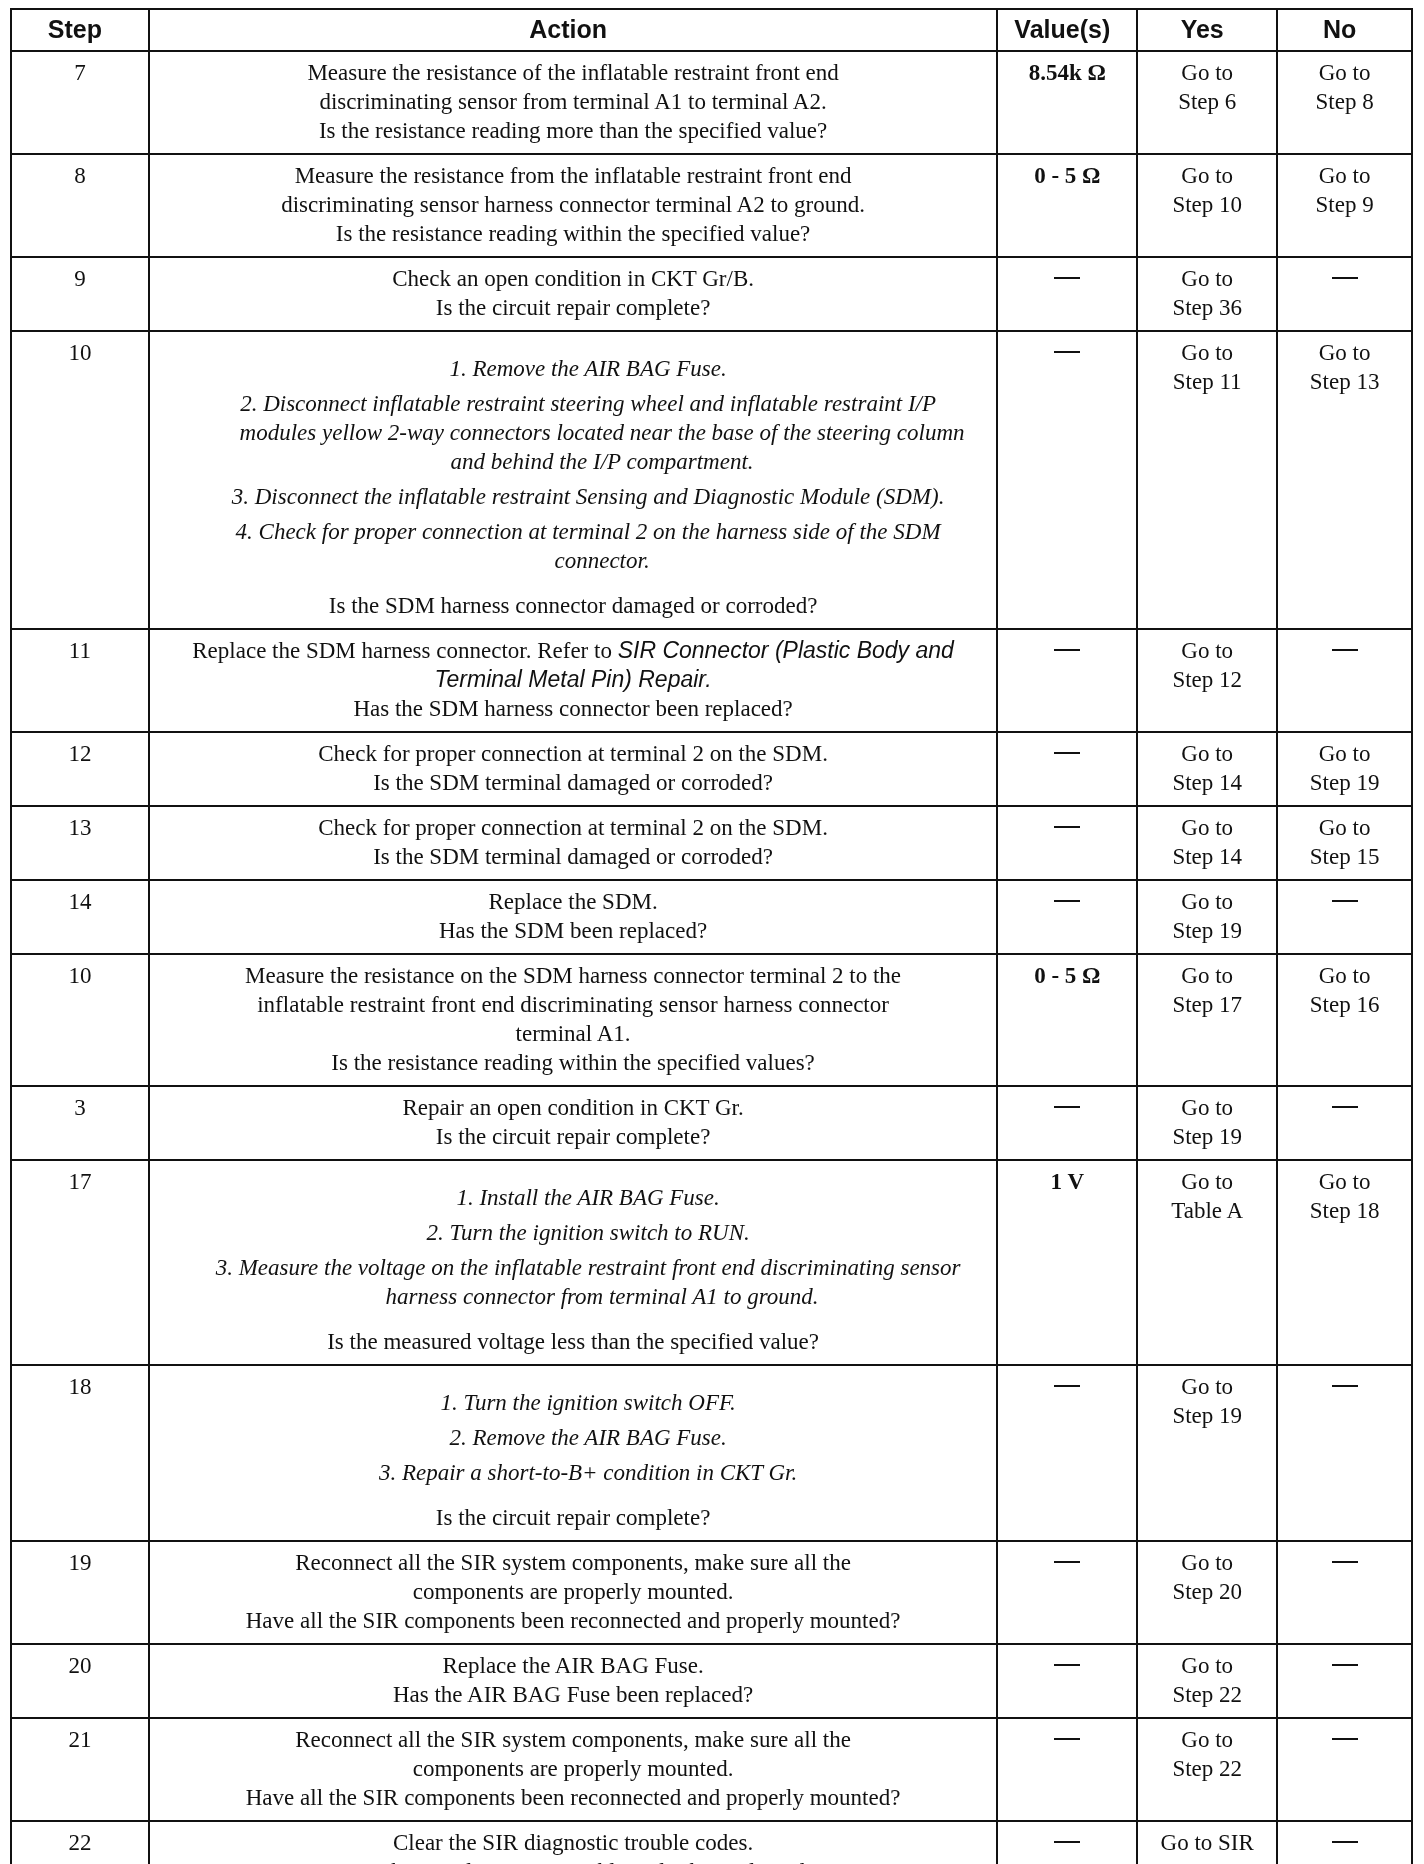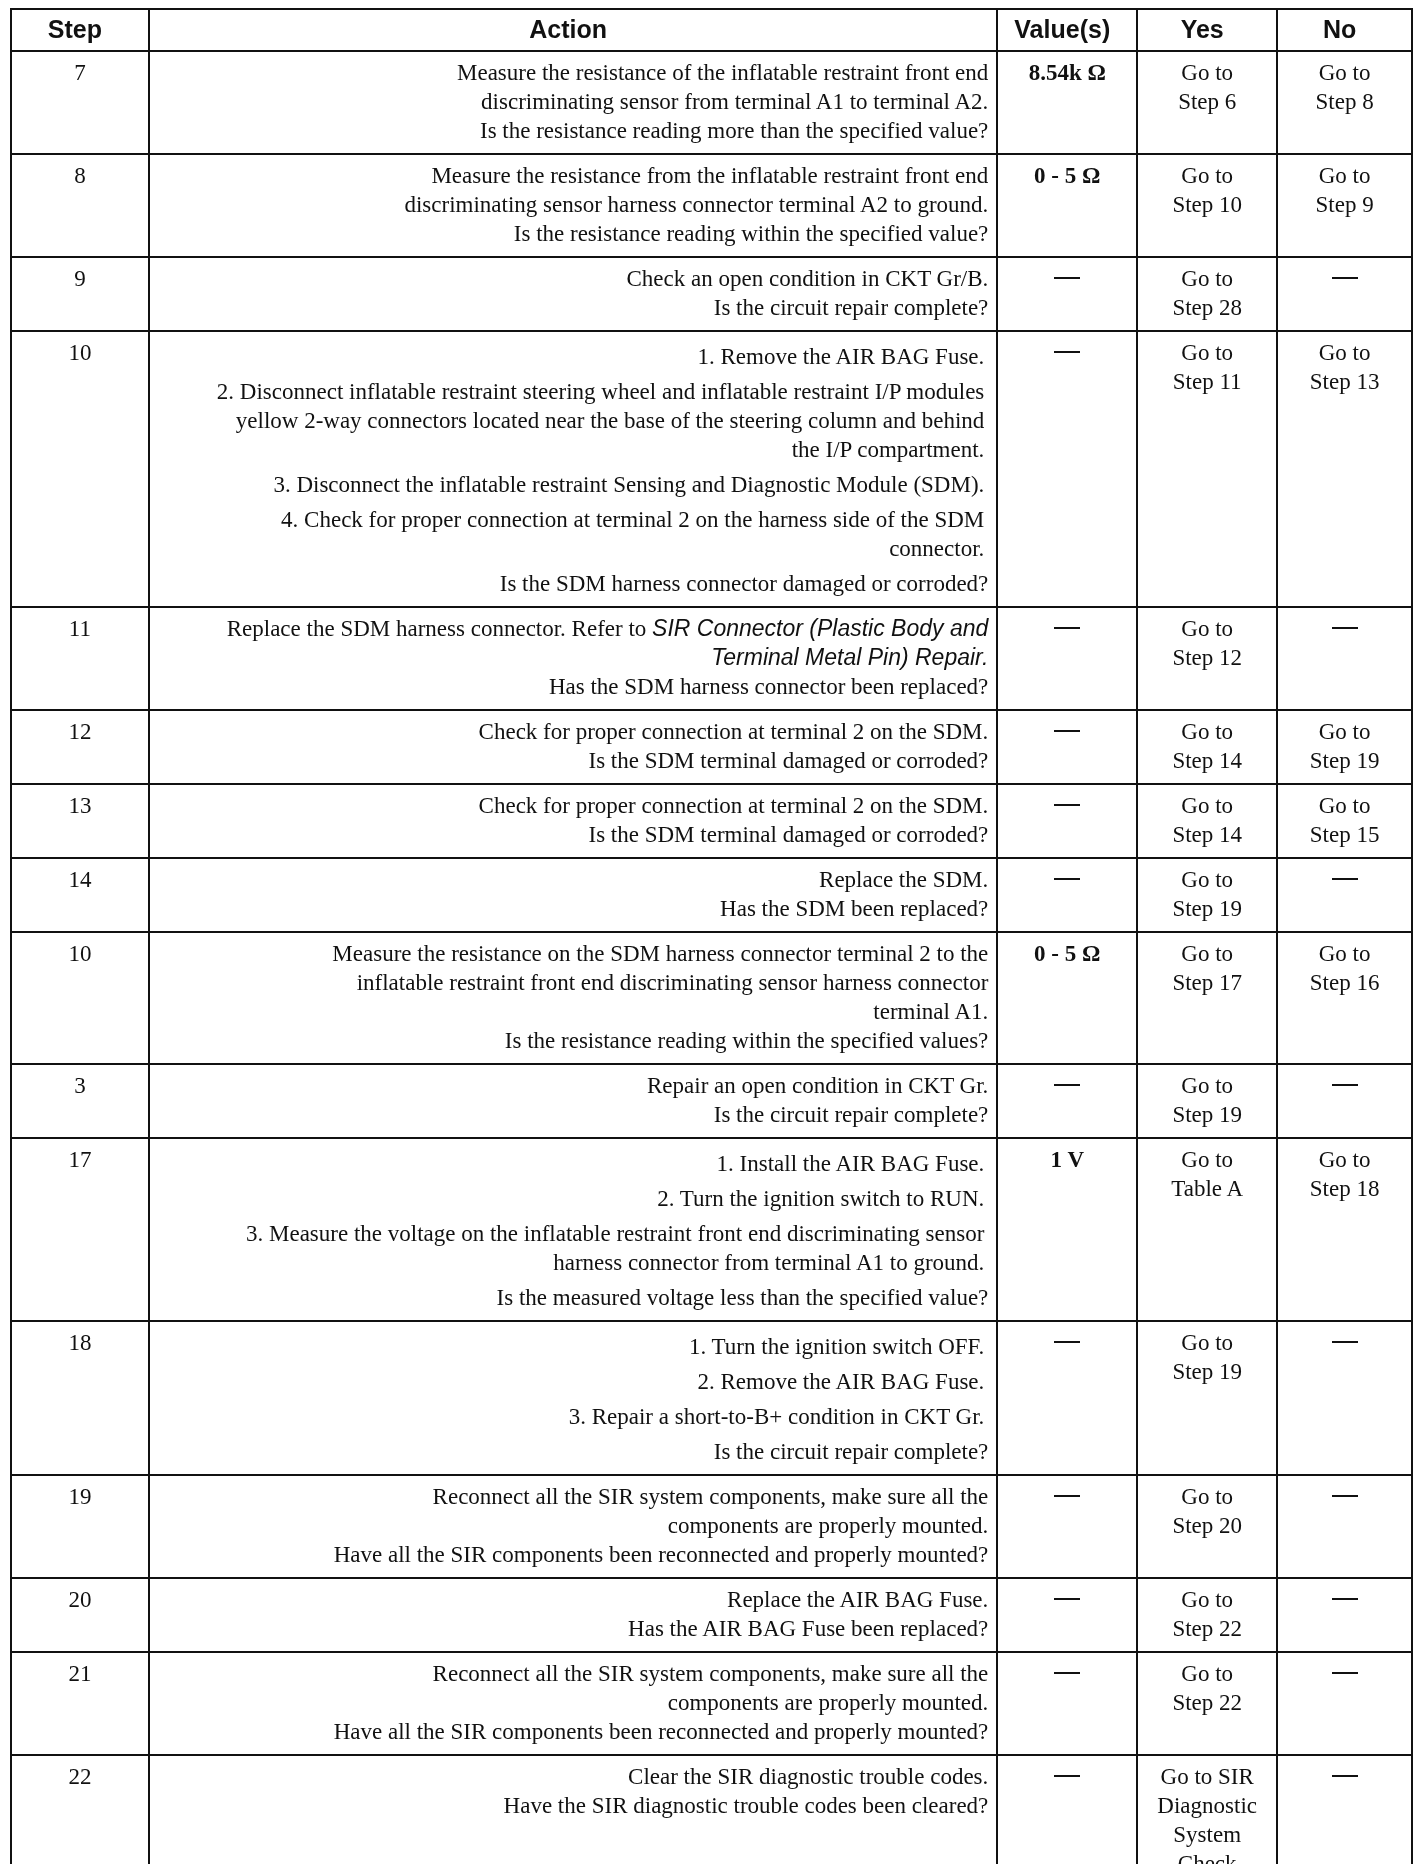--- a/index.html
+++ b/index.html
@@ -19,25 +19,25 @@
     font-family: "Liberation Sans", "DejaVu Sans", sans-serif;
     font-weight: bold; font-size: 25px; line-height: 30px;
     text-align: center; padding: 4px 12px 6px 2px;
   }
   col.c-step { width: 138px; }
   col.c-action { width: 850px; }
   col.c-value { width: 140px; }
   col.c-yes { width: 140px; }
   col.c-no { width: 135px; }
   td.step { text-align: center; padding: 6px 2px 8px 2px; }
-  td.action { padding: 6px 8px 8px 8px; text-align: right; }
+  td.action { padding: 6px 8px 8px 8px; text-align: center; }
   td.value { text-align: center; padding: 6px 4px 8px 4px; font-weight: bold; }
   td.yes, td.no { text-align: center; padding: 6px 4px 8px 4px; border-radius: 11px; }
   .line { display: block; }
-  ol.substeps { margin: 4px; padding: 0 0 0 30px; list-style: none; }
+  ol.substeps { margin: 16px; padding: 0 0 0 30px; list-style: none; font-style: italic; }
   ol.substeps li { display: block; margin-bottom: 6px; padding-left: 28px; text-indent: -28px; }
   .ref { font-family: "Liberation Sans", "DejaVu Sans", sans-serif; font-style: italic; font-size: 23px; }
   .dash { display: inline-block; width: 26px; height: 2px; background: #111; vertical-align: middle; margin-top: -6px; }
 </style>
 </head>
 <body>
 
 <table class="diag">
   <colgroup>
     <col class="c-step">
@@ -92,21 +92,21 @@
       </tr>
       <tr>
         <td class="step">9</td>
         <td class="action">
           <span class="line">Check an open condition in CKT Gr/B.</span>
           <span class="line">Is the circuit repair complete?</span>
         </td>
         <td class="value"><span class="dash"></span></td>
         <td class="yes">
           <span class="line">Go to</span>
-          <span class="line">Step 28</span>
+          <span class="line">Step 36</span>
         </td>
         <td class="no"><span class="dash"></span></td>
       </tr>
       <tr>
         <td class="step">10</td>
         <td class="action">
           <ol class="substeps">
             <li>1. Remove the AIR BAG Fuse.</li>
             <li>2. Disconnect inflatable restraint steering wheel and inflatable restraint I/P modules yellow 2-way connectors located near the base of the steering column and behind the I/P compartment.</li>
             <li>3. Disconnect the inflatable restraint Sensing and Diagnostic Module (SDM).</li>

